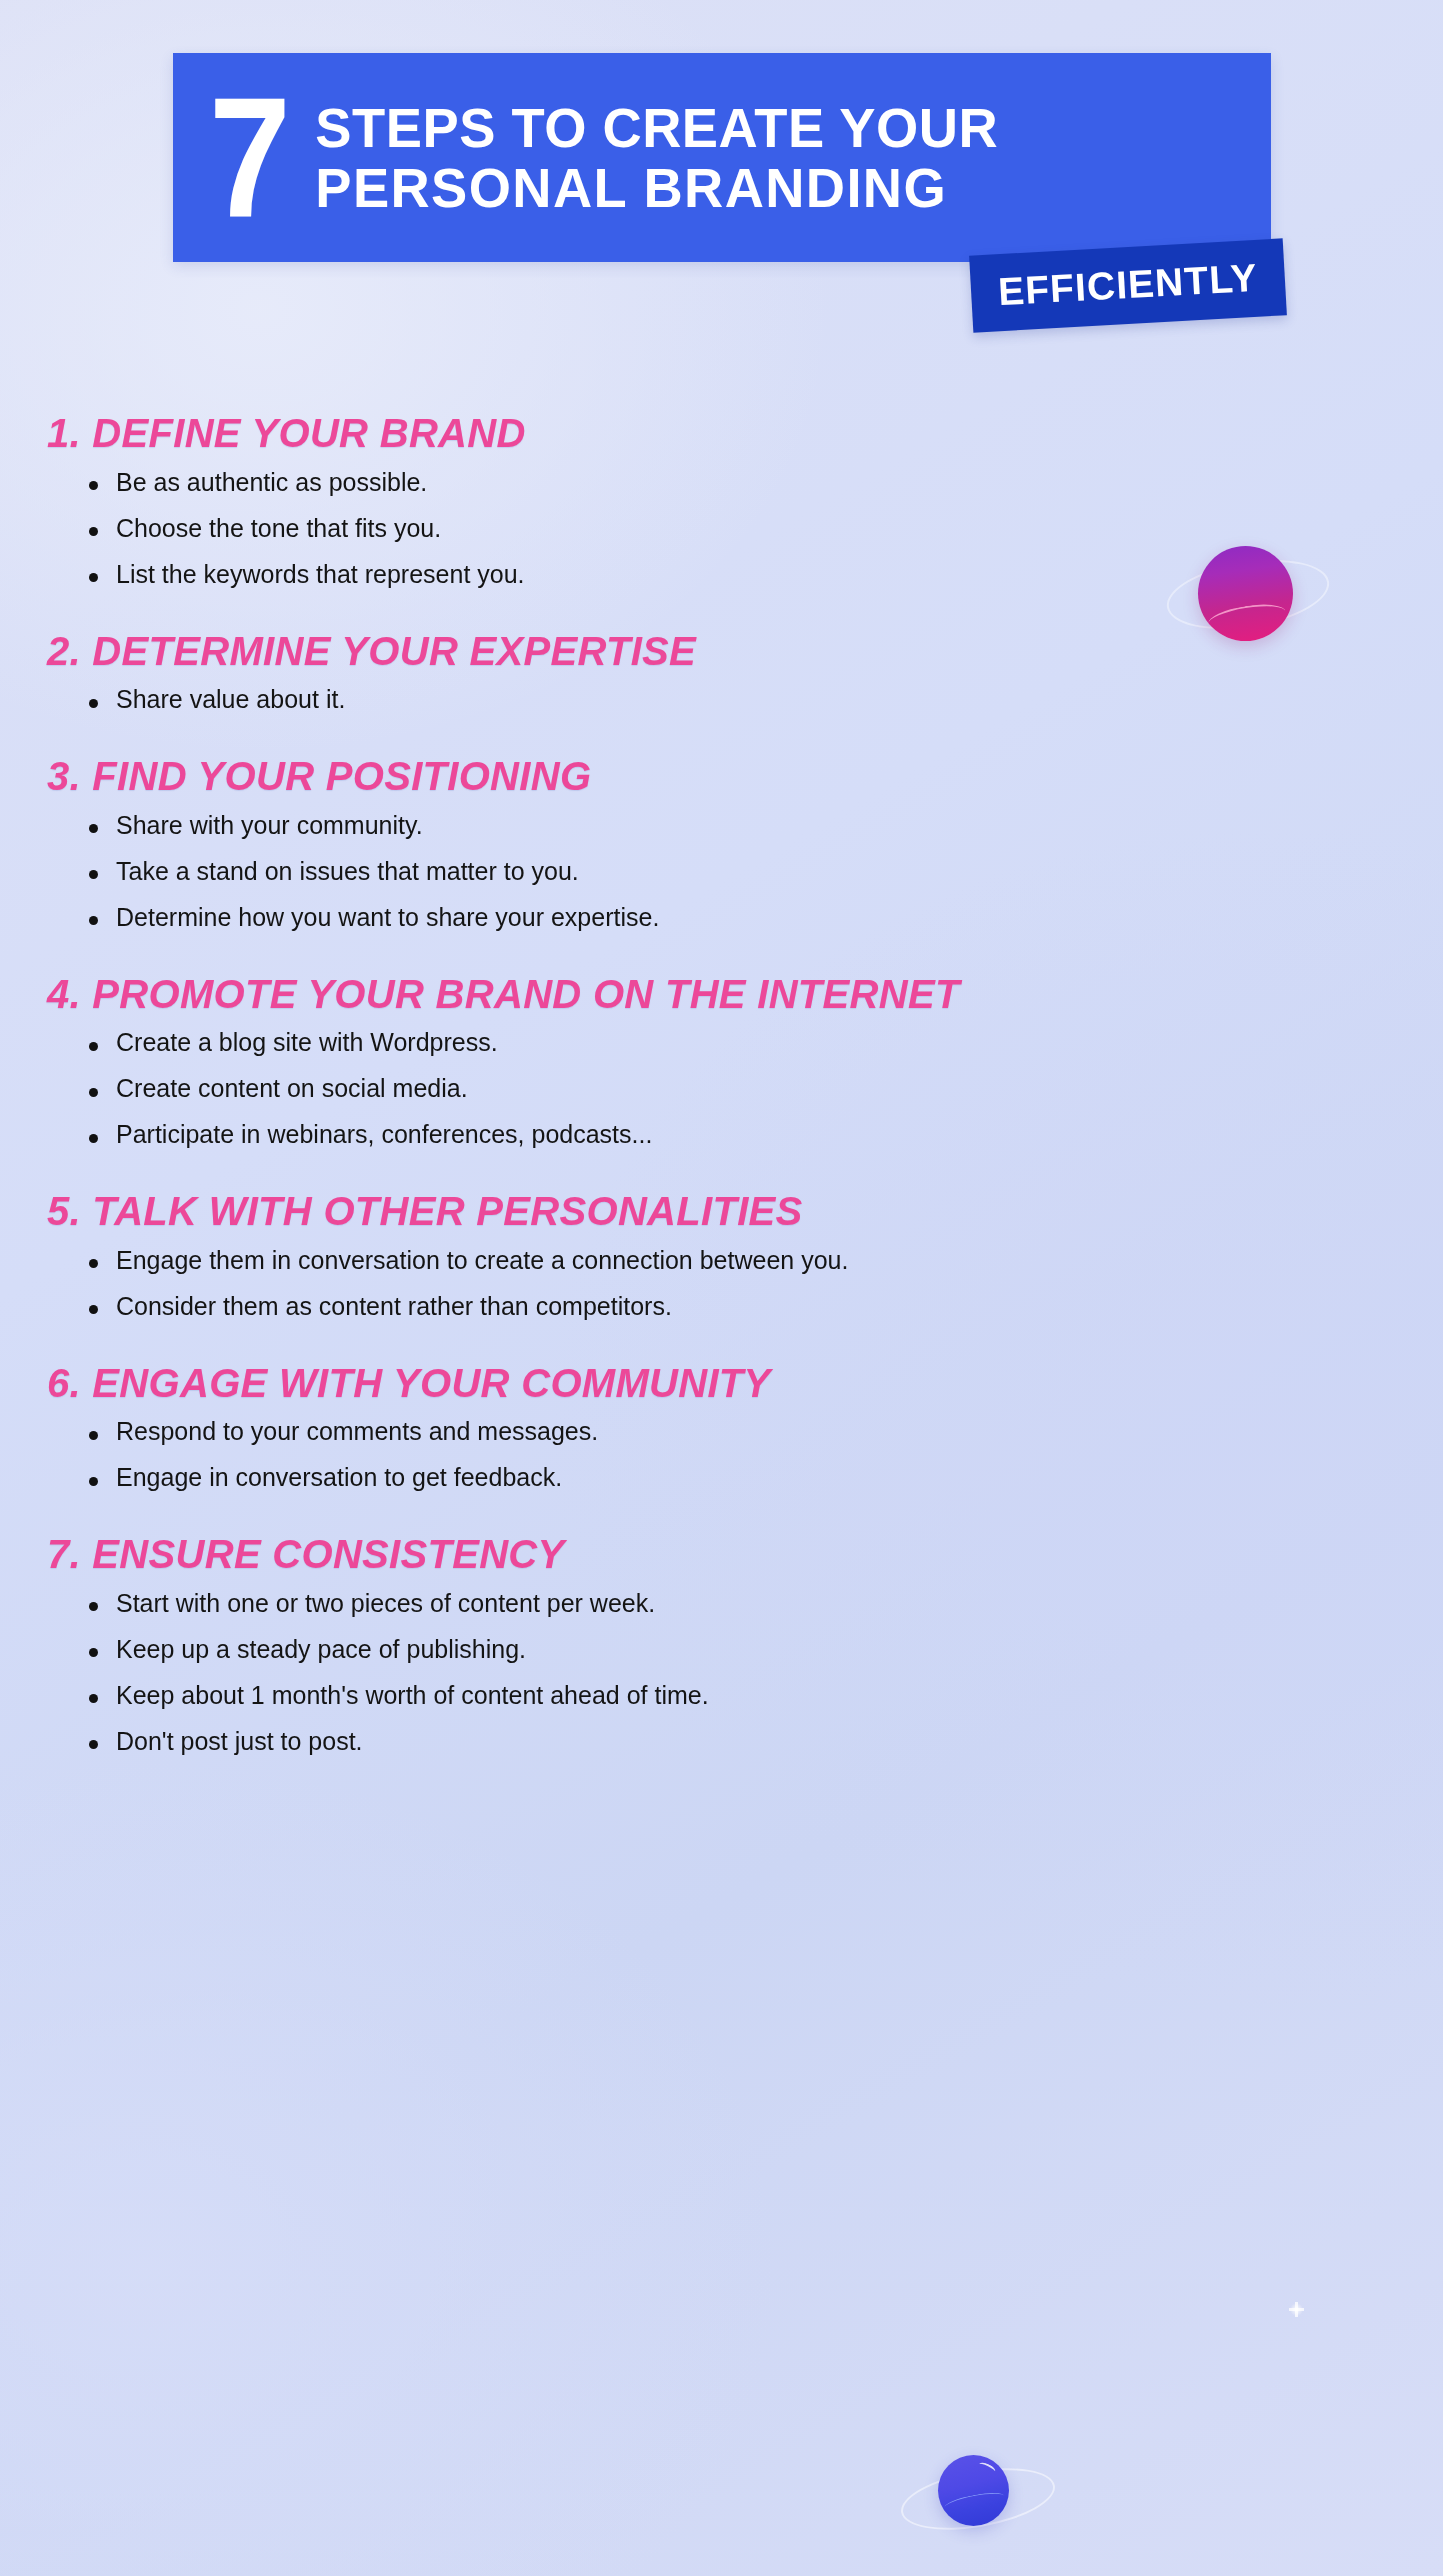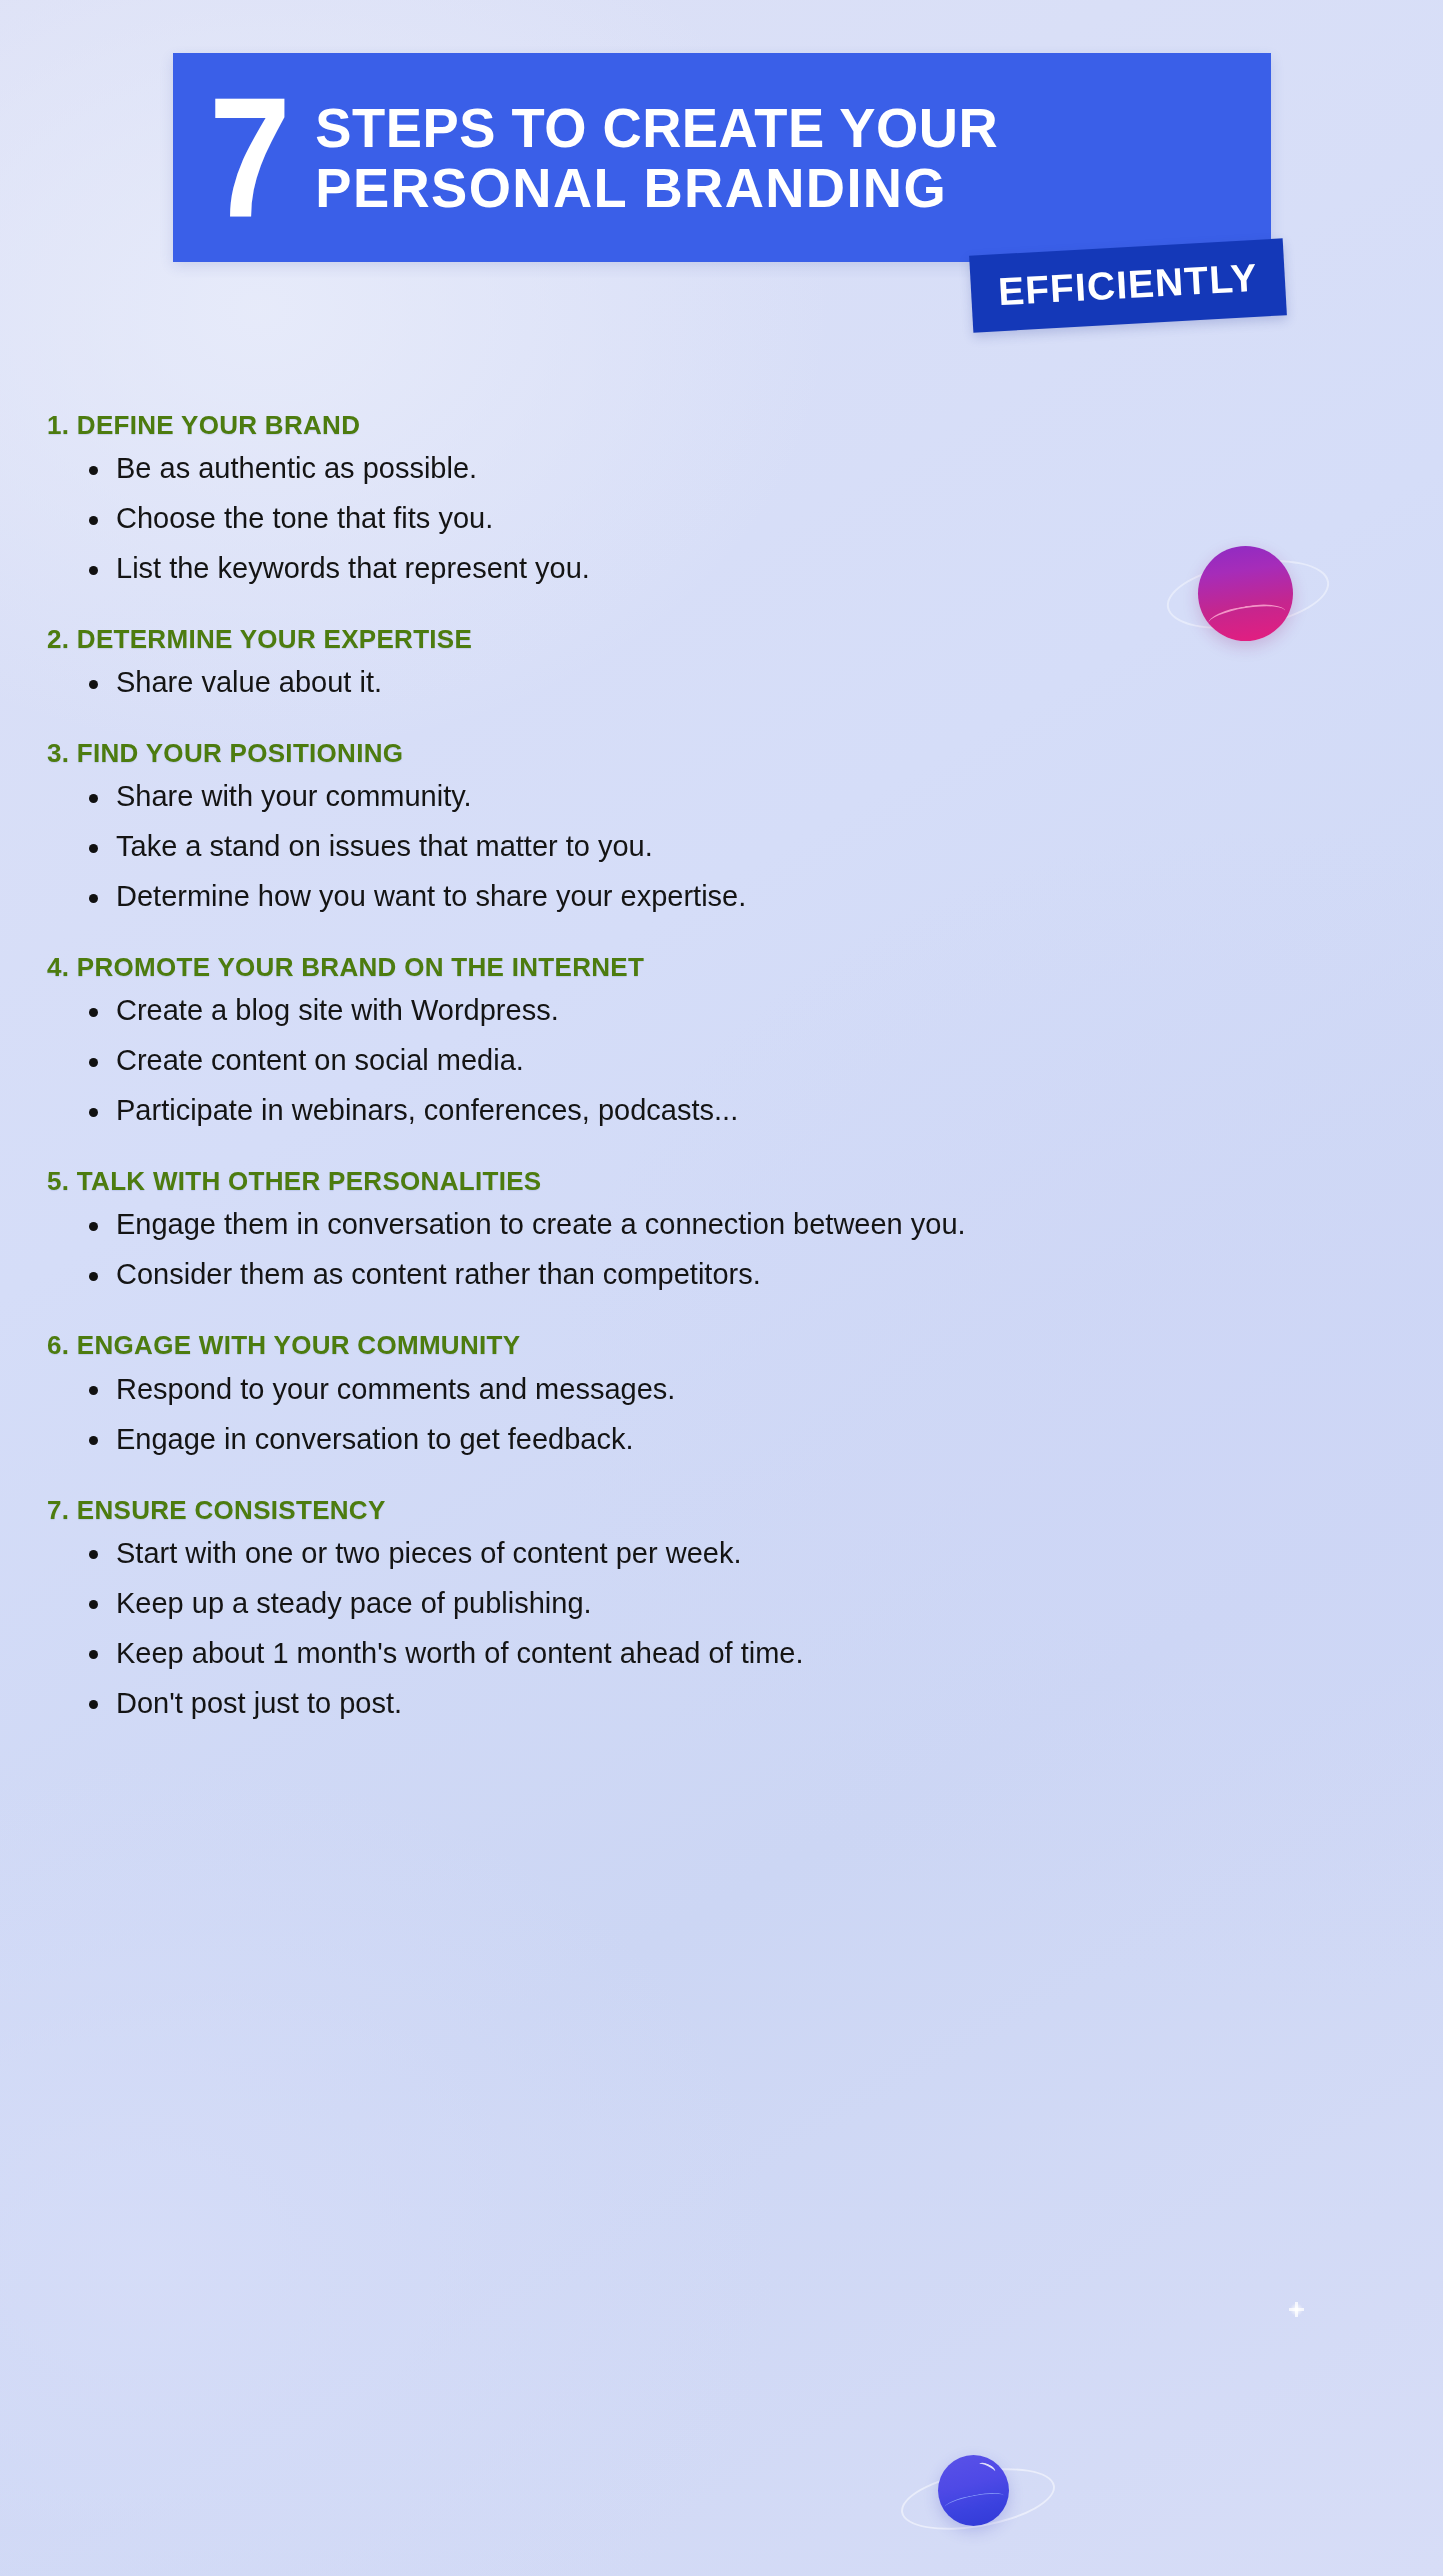--- a/index.html
+++ b/index.html
@@ -191,41 +191,42 @@
     width: 1443px;
   }
 
   .step {
     position: relative;
     margin-bottom: 42px;
     padding-left: 47px;
   }
 
   .step-heading {
-    color: #4d7c0f;
+    color: #ec4899;
     font-family: "Liberation Sans", sans-serif;
     font-weight: bold;
-    font-size: 26px;
+    font-size: 40px;
     letter-spacing: 0.3px;
     line-height: 1.1;
     margin-bottom: 14.5px;
     white-space: nowrap;
     text-shadow: 0 0.9px 0.9px rgba(150,165,220,0.35);
+    font-style: italic;
   }
 
   .step-list {
     list-style: none;
     padding-left: 42px;
   }
 
   .step-list li {
     position: relative;
     color: #141414;
     font-family: "Liberation Sans", sans-serif;
-    font-size: 29px;
+    font-size: 25px;
     line-height: 1.0;
     padding: 0 0 0 27px;
     margin-bottom: 21px;
     white-space: nowrap;
   }
   .step-list li:last-child { margin-bottom: 0; }
 
   .step-list li::before {
     content: "";
     position: absolute;

